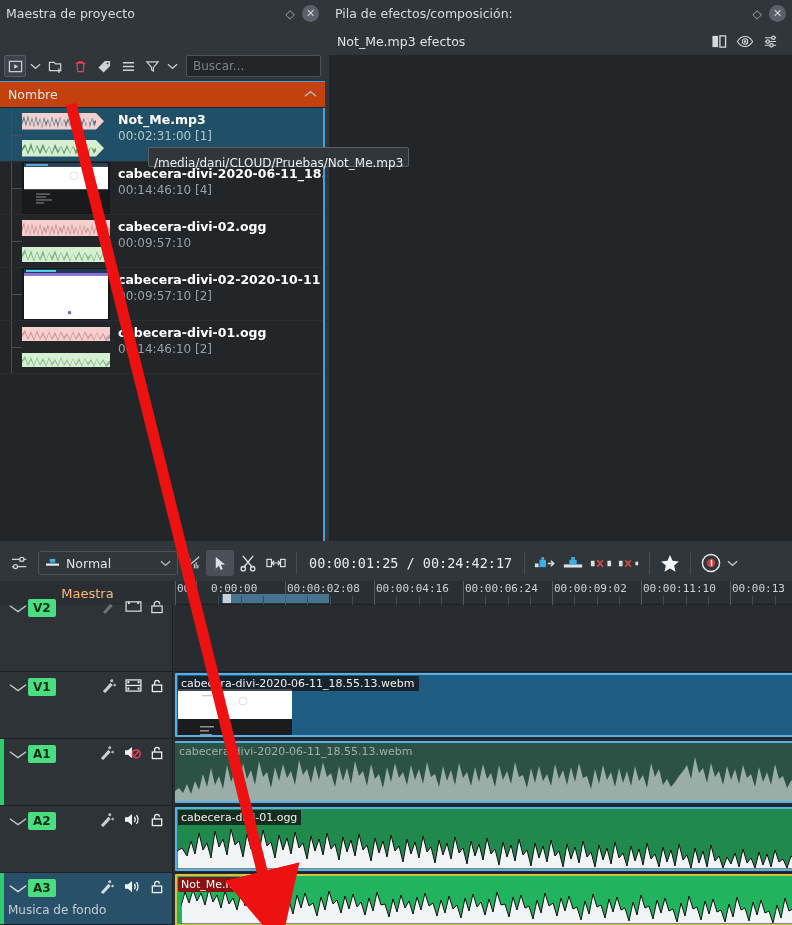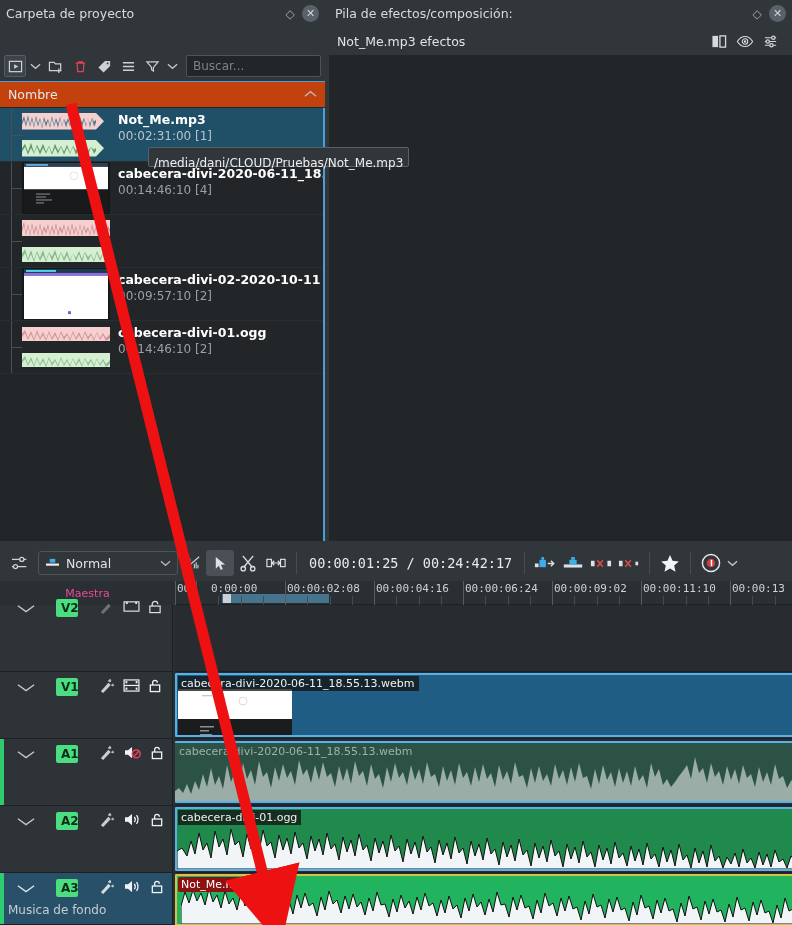--- a/index.html
+++ b/index.html
@@ -157,29 +157,29 @@
     position: absolute; top: 1px; font-size: 11px; color: #cfd3d7;
     font-family: "DejaVu Sans Mono", "Liberation Mono", monospace;
     white-space: nowrap;
   }
   #headers {
     position: absolute; left: 0; top: 0; width: 175px; bottom: 0;
     background: #2a2f34;
   }
   #master-lbl {
     height: 24px; display: flex; align-items: center; justify-content: center;
-    font-size: 11px; color: #ec4899;
+    font-size: 13px; color: #fdba74;
   }
   .th {
     position: absolute; left: 0; width: 173px;
     background: #2e3338; border-bottom: 1px solid #1d2023;
     border-right: 1px solid #1d2023;
   }
   .th.active { background: #285069; }
-  .th-top { height: 30px; display: flex; align-items: center; padding: 0 16px; gap: 20px;}
+  .th-top { height: 30px; display: flex; align-items: center; padding: 0 8px; gap: 0;}
   .th-exp { width: 20px; display: flex; justify-content: center; color: #c3c8cd; }
   .th-tag {
     background: #4ade80; color: #0d2d19; font-weight: bold; font-size: 12px;
     padding: 2px 5px; border-radius: 2px; min-width: 22px; text-align: center;
   }
   .th-icons { margin-left: auto; display: flex; align-items: center; gap: 8px; }
   .th-name { padding: 0 8px; font-size: 12px; color: #c8ccd0; }
   .th-stripe { position: absolute; left: 0; top: 0; bottom: 0; width: 4px; }
 
   
@@ -204,21 +204,21 @@
   #arrow { position: absolute; left: 0; top: 0; width: 792px; height: 925px;
            pointer-events: none; z-index: 60; }
 </style>
 </head>
 <body>
 
 <div id="root">
 
   <div id="bin">
     <div class="panel-title">
-      <span class="t">Carpeta de proyecto</span>
+      <span class="t">Maestra de proyecto</span>
       <span class="dock-float">◇</span>
       <span class="dock-close">✕</span>
     </div>
 
     <div id="bin-toolbar">
       <span class="tb-btn active">
         <svg width="15" height="15" viewBox="0 0 16 16">
             <rect x="1.5" y="2.5" width="13" height="11" fill="none" stroke="#cdd2d6" stroke-width="1.3"></rect>
             <polygon points="6.5,5.5 11,8 6.5,10.5" fill="#cdd2d6"></polygon>
           </svg>
@@ -334,20 +334,24 @@
               <path d="M0 13 L2 7 L4 18 L6 9 L8 19 L10 8 L12 17 L14 10 L16 19 L18 8 L20 18 L22 11 L24 16 L26 9 L28 19 L30 10 L32 17 L34 8 L36 18 L38 11 L40 16 L42 9 L44 19 L46 10 L48 18 L50 8 L52 17 L54 11 L56 19 L58 9 L60 18 L62 10 L64 16 L66 12 L68 19 L70 9 L72 17 L74 11 L76 18 L78 10 L80 16 L82 12 L84 18 L86 11 L88 15 L88 18 L86 14 L84 20 L82 13 L80 19 L78 12 L76 21 L74 13 L72 20 L70 12 L68 21 L66 14 L64 19 L62 12 L60 21 L58 11 L56 21 L54 13 L52 20 L50 11 L48 21 L46 13 L44 21 L42 12 L40 19 L38 14 L36 21 L34 11 L32 20 L30 13 L28 21 L26 12 L24 19 L22 14 L20 21 L18 11 L16 21 L14 13 L12 20 L10 11 L8 21 L6 12 L4 20 L2 10 L0 17 Z" fill="#a34a57" opacity="0.55"></path>
             </svg>
           </div>
           <div class="wave">
             <svg viewBox="0 0 88 26" preserveAspectRatio="none">
               <rect width="88" height="26" fill="#232629"></rect>
               <path d="M0 6 L88 6 L88 21 L0 21 Z" fill="#d4f0d0"></path>
               <path d="M0 13 L3 8 L6 18 L9 9 L12 19 L15 10 L18 17 L21 9 L24 19 L27 11 L30 16 L33 9 L36 18 L39 11 L42 17 L45 10 L48 19 L51 12 L54 17 L57 10 L60 18 L63 11 L66 16 L69 13 L72 19 L75 10 L78 17 L81 12 L84 18 L88 13 L88 18 L84 21 L81 13 L78 20 L75 12 L72 21 L69 14 L66 20 L63 12 L60 21 L57 13 L54 20 L51 12 L48 21 L45 14 L42 20 L39 12 L36 21 L33 13 L30 20 L27 12 L24 21 L21 14 L18 20 L15 12 L12 21 L9 13 L6 20 L3 12 L0 17 Z" fill="#3d7a4e" opacity="0.5"></path>
             </svg>
           </div>
+        </div>
+        <div class="bin-meta">
+          <div class="bin-name">cabecera-divi-02.ogg</div>
+          <div class="bin-dur">00:09:57:10</div>
         </div>
       </div>
 
       <div class="bin-row" style="height:53px">
         <div class="bin-indent"></div>
         <div class="bin-thumb">
           <svg viewBox="0 0 88 53" preserveAspectRatio="none" style="width:100%;height:100%">
             <rect width="88" height="53" fill="#151719"></rect>
             <rect x="2" y="1" width="84" height="4" fill="#1d3a4e"></rect>
             <rect x="4" y="2" width="30" height="2" fill="#4fd6e8"></rect>

